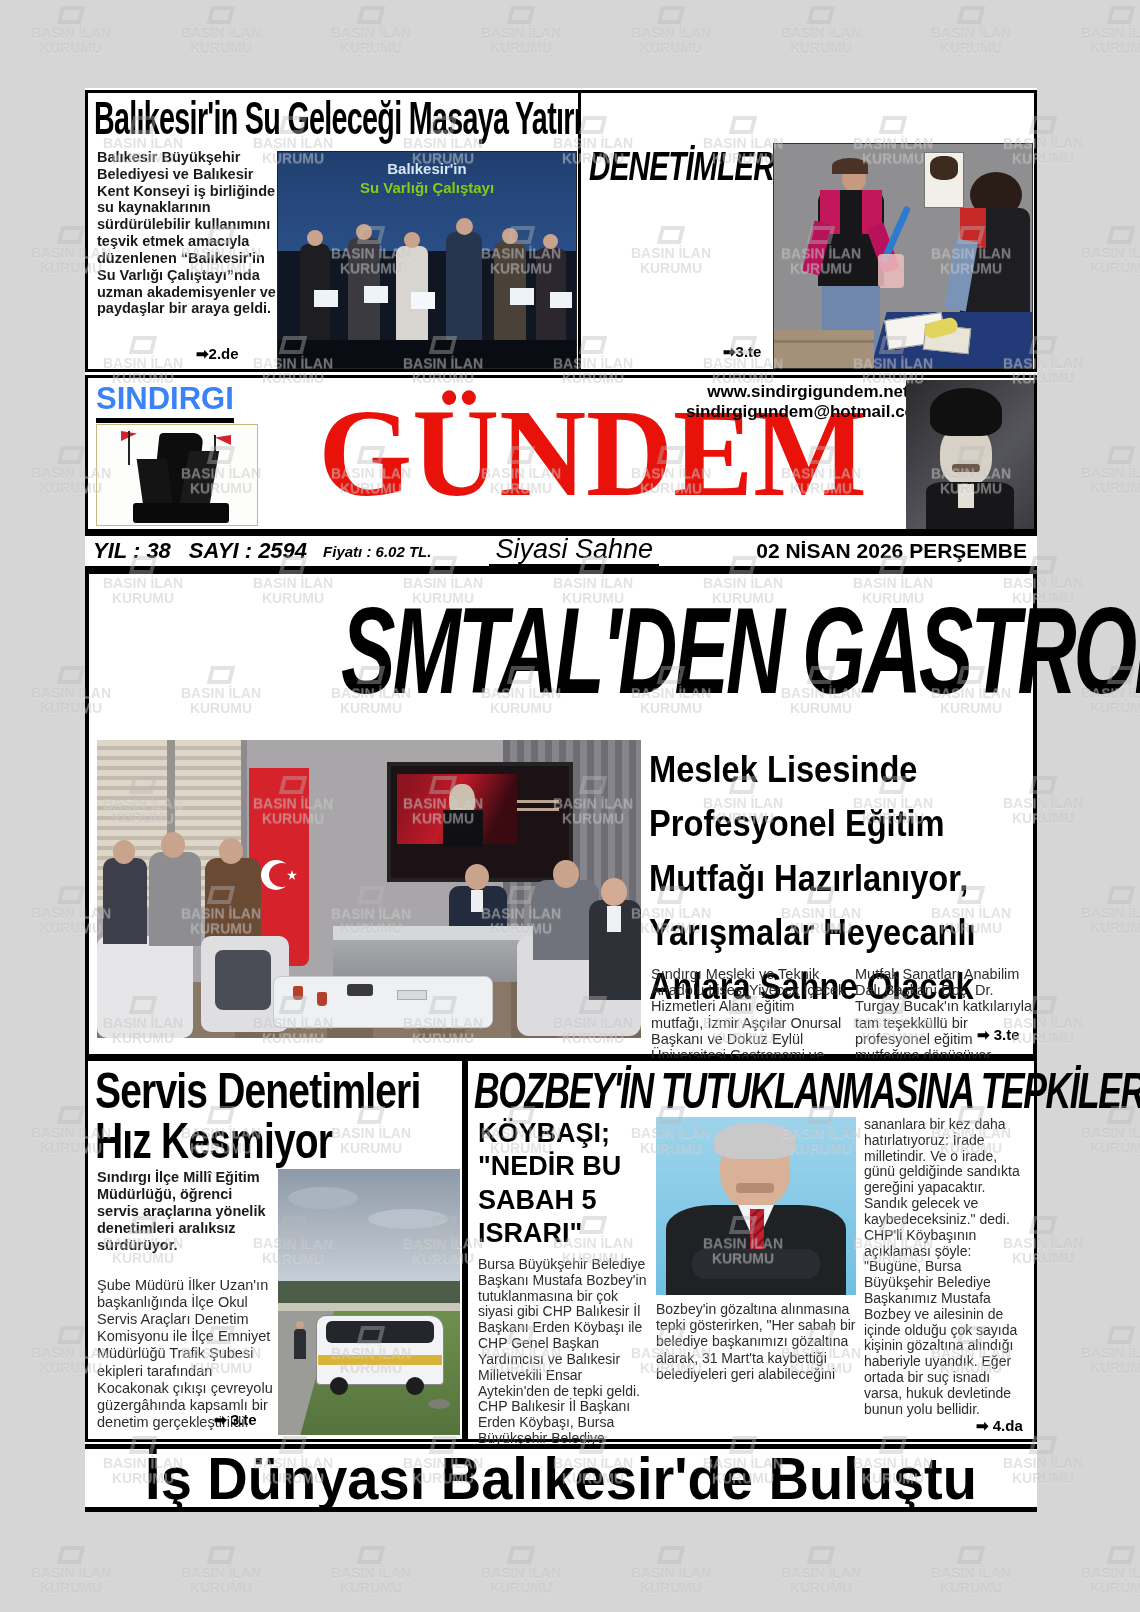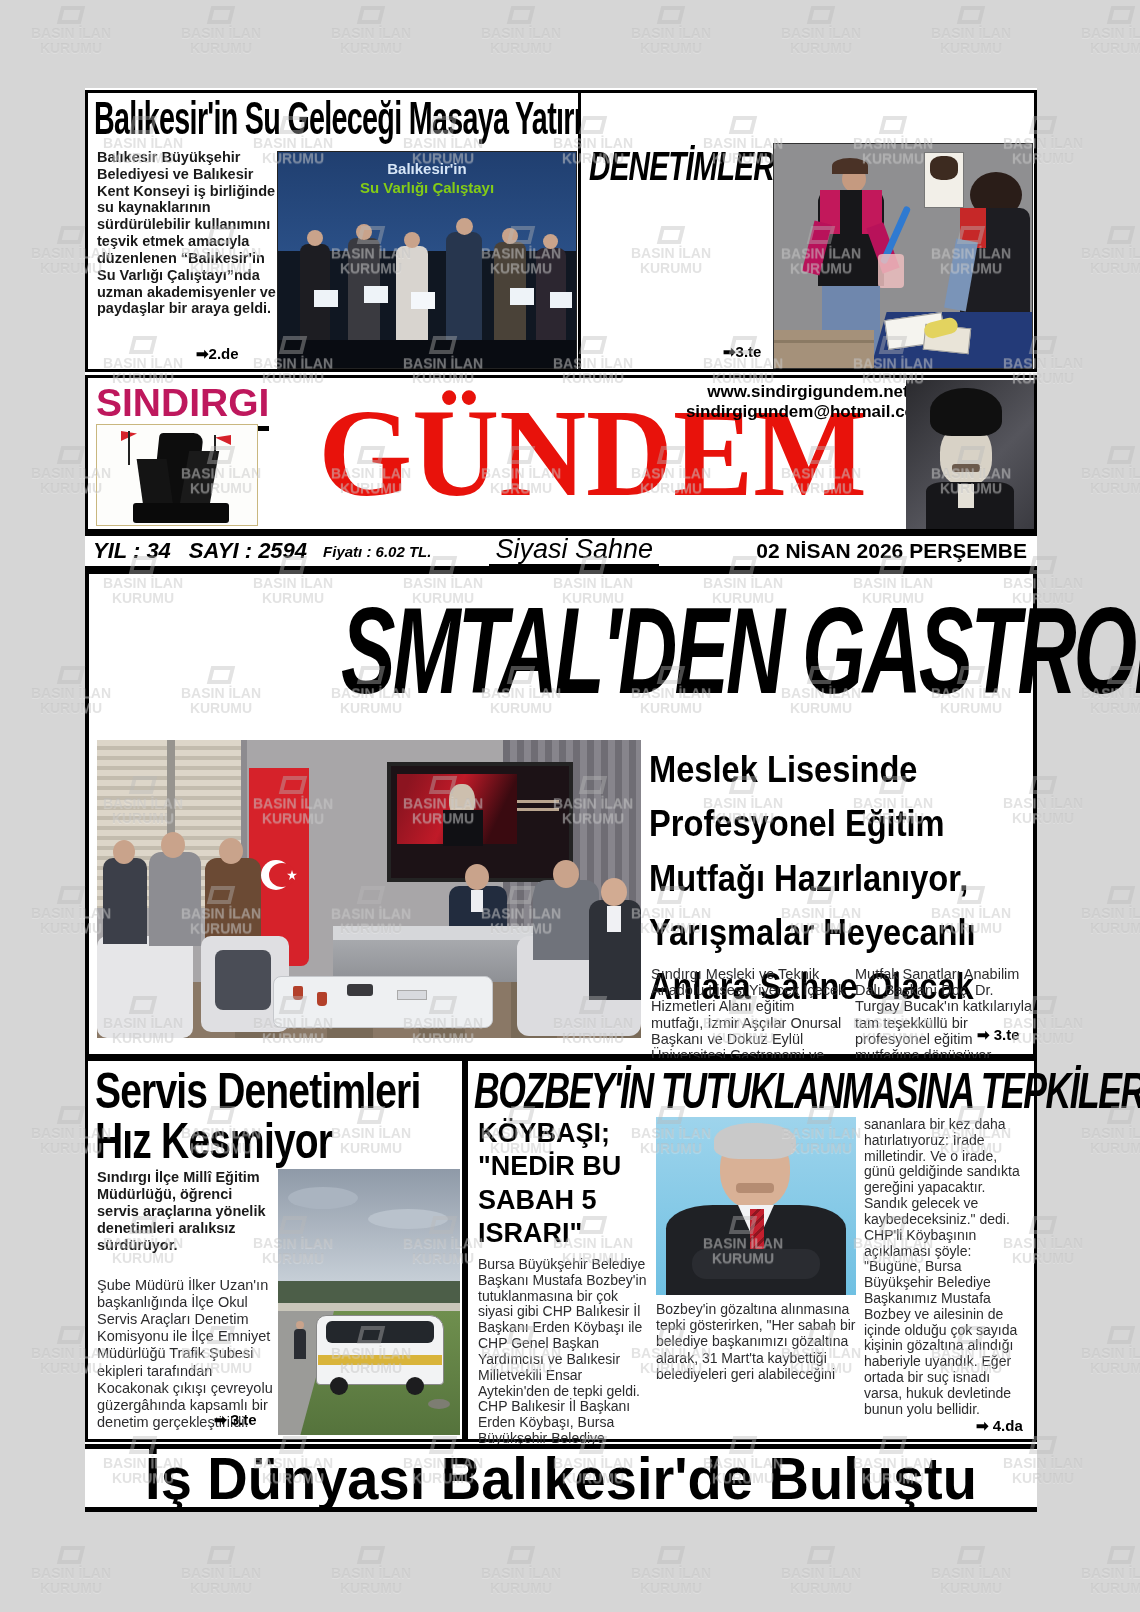--- a/index.html
+++ b/index.html
@@ -96,21 +96,21 @@
       <div class="seg" style="left:96px; top:168px; width:164px; height:58px; background:#233a78; transform:skewX(-16deg); transform-origin:0 100%;"></div>
       <div class="seg" style="left:112px; top:172px; width:58px; height:30px; background:#f5f4ef; transform:rotate(-8deg); border:1px solid #999;"></div>
       <div class="seg" style="left:150px; top:182px; width:46px; height:26px; background:#e9e4d8; transform:rotate(6deg); border:1px solid #999;"></div>
       <div class="seg" style="left:150px; top:176px; width:34px; height:16px; background:#e3d35f; border-radius:8px; transform:rotate(-14deg);"></div>
       <div class="seg" style="left:0; top:186px; width:100px; height:40px; background:#a5917a;"></div>
       <div class="seg" style="left:0; top:196px; width:100px; height:3px; background:#8b7a64;"></div>
     </div>
   </div>
 
   <div class="box" style="left:85px; top:375px; width:952px; height:157px;">
-    <div class="abs" style="left:8px; top:3px; font-size:39px; font-weight:900; color:#be185d; border-bottom:5px solid #000; padding-bottom:1px;">SINDIRGI</div>
+    <div class="abs" style="left:8px; top:3px; font-size:31px; font-weight:900; color:#3b82f6; border-bottom:5px solid #000; padding-bottom:1px;">SINDIRGI</div>
 
     <div class="abs" style="left:8px; top:46px; width:162px; height:102px; background:#fdfdfb; border:1px solid #c9b77f; overflow:hidden;">
       <div class="seg" style="position:absolute; left:58px; top:8px; width:44px; height:88px; background:#0d0d0d; border-radius:4px 10px 0 0; transform:skewX(-6deg);"></div>
       <div class="seg" style="position:absolute; left:44px; top:34px; width:30px; height:62px; background:#141414; transform:skewX(8deg);"></div>
       <div class="seg" style="position:absolute; left:86px; top:26px; width:30px; height:70px; background:#1a1a1a; transform:skewX(-10deg);"></div>
       <div class="seg" style="position:absolute; left:36px; top:78px; width:96px; height:20px; background:#0a0a0a; border-radius:3px;"></div>
       <div class="seg" style="position:absolute; left:24px; top:6px; width:16px; height:10px; background:#d6222a; clip-path:polygon(0 0,100% 25%,0 100%);"></div>
       <div class="seg" style="position:absolute; left:118px; top:10px; width:16px; height:10px; background:#d6222a; clip-path:polygon(100% 0,0 25%,100% 100%);"></div>
       <div class="seg" style="position:absolute; left:31px; top:6px; width:2px; height:34px; background:#222;"></div>
       <div class="seg" style="position:absolute; left:117px; top:10px; width:2px; height:30px; background:#222;"></div>
@@ -124,21 +124,21 @@
     <div class="photo" style="left:818px; top:2px; width:128px; height:149px; background:linear-gradient(135deg,#2a2a2e,#55555c 60%,#3a3a40);">
       <div style="left:34px; top:44px; width:52px; height:62px; background:#d8d2c6; border-radius:46% 46% 42% 42%;"></div>
       <div style="left:24px; top:8px; width:72px; height:48px; background:#101010; border-radius:48% 48% 30% 30%;"></div>
       <div style="left:46px; top:84px; width:28px; height:8px; background:#6b5a4c; border-radius:3px;"></div>
       <div style="left:20px; top:102px; width:88px; height:47px; background:#17171a; border-radius:20% 20% 0 0;"></div>
       <div style="left:52px; top:104px; width:16px; height:24px; background:#e4e0d6;"></div>
     </div>
   </div>
 
   <div class="abs" style="left:85px; top:532px; width:952px; height:38px; background:#fff; border-top:4px solid #000; border-bottom:4px solid #000; display:flex; align-items:center;">
-    <span style="margin-left:8px; font-style:italic; font-weight:900; font-size:22px;">YIL : 34</span>
+    <span style="margin-left:8px; font-style:italic; font-weight:900; font-size:22px;">YIL : 38</span>
     <span style="margin-left:18px; font-style:italic; font-weight:900; font-size:22px;">SAYI : 2594</span>
     <span style="margin-left:16px; font-style:italic; font-weight:700; font-size:15px;">Fiyatı : 6.02 TL.</span>
     <span style="margin-left:58px; font-style:italic; font-size:27px; font-weight:400; border-bottom:2px solid #000; line-height:1.0; padding:0 6px 1px;">Siyasi Sahne</span>
     <span style="margin-left:auto; margin-right:10px; font-weight:800; font-size:21px;">02 NİSAN 2026 PERŞEMBE</span>
   </div>
 
   <div class="box" style="left:85px; top:570px; width:952px; height:488px; border-width:4px;">
     <div class="abs" style="left:0; top:10px; width:944px; height:150px; text-align:center;">
       <span class="condensed cc" style="font-size:112px; font-style:italic; font-weight:900; letter-spacing:-4px; transform:scale(0.73,1.10); line-height:1.2;">SMTAL'DEN GASTRONOMİ HAMLESİ</span>
     </div>

